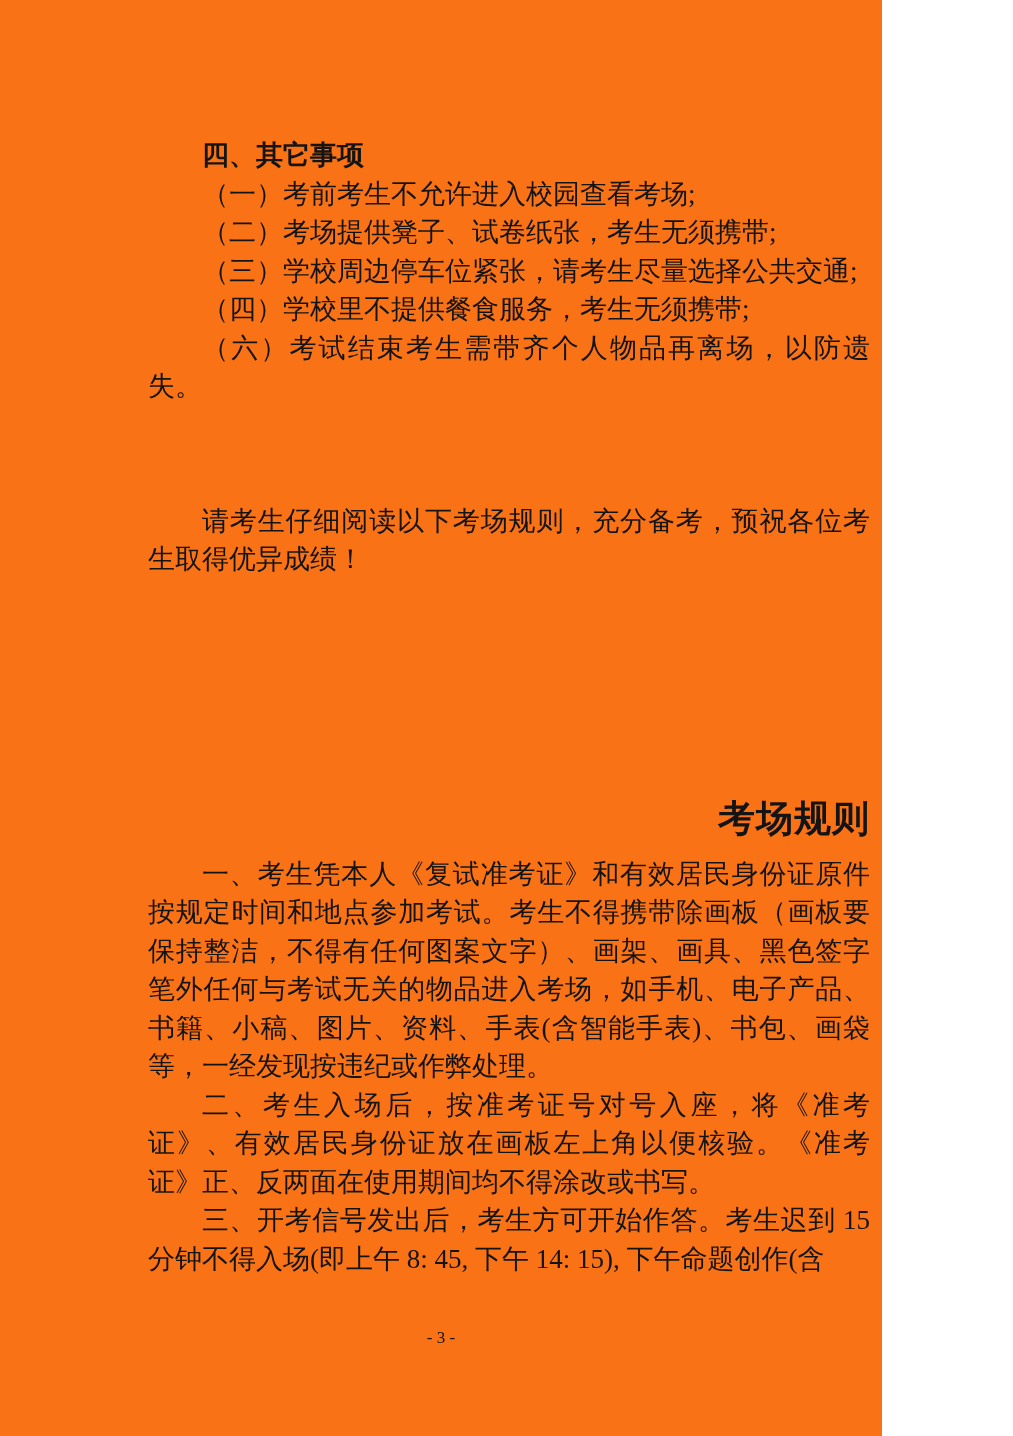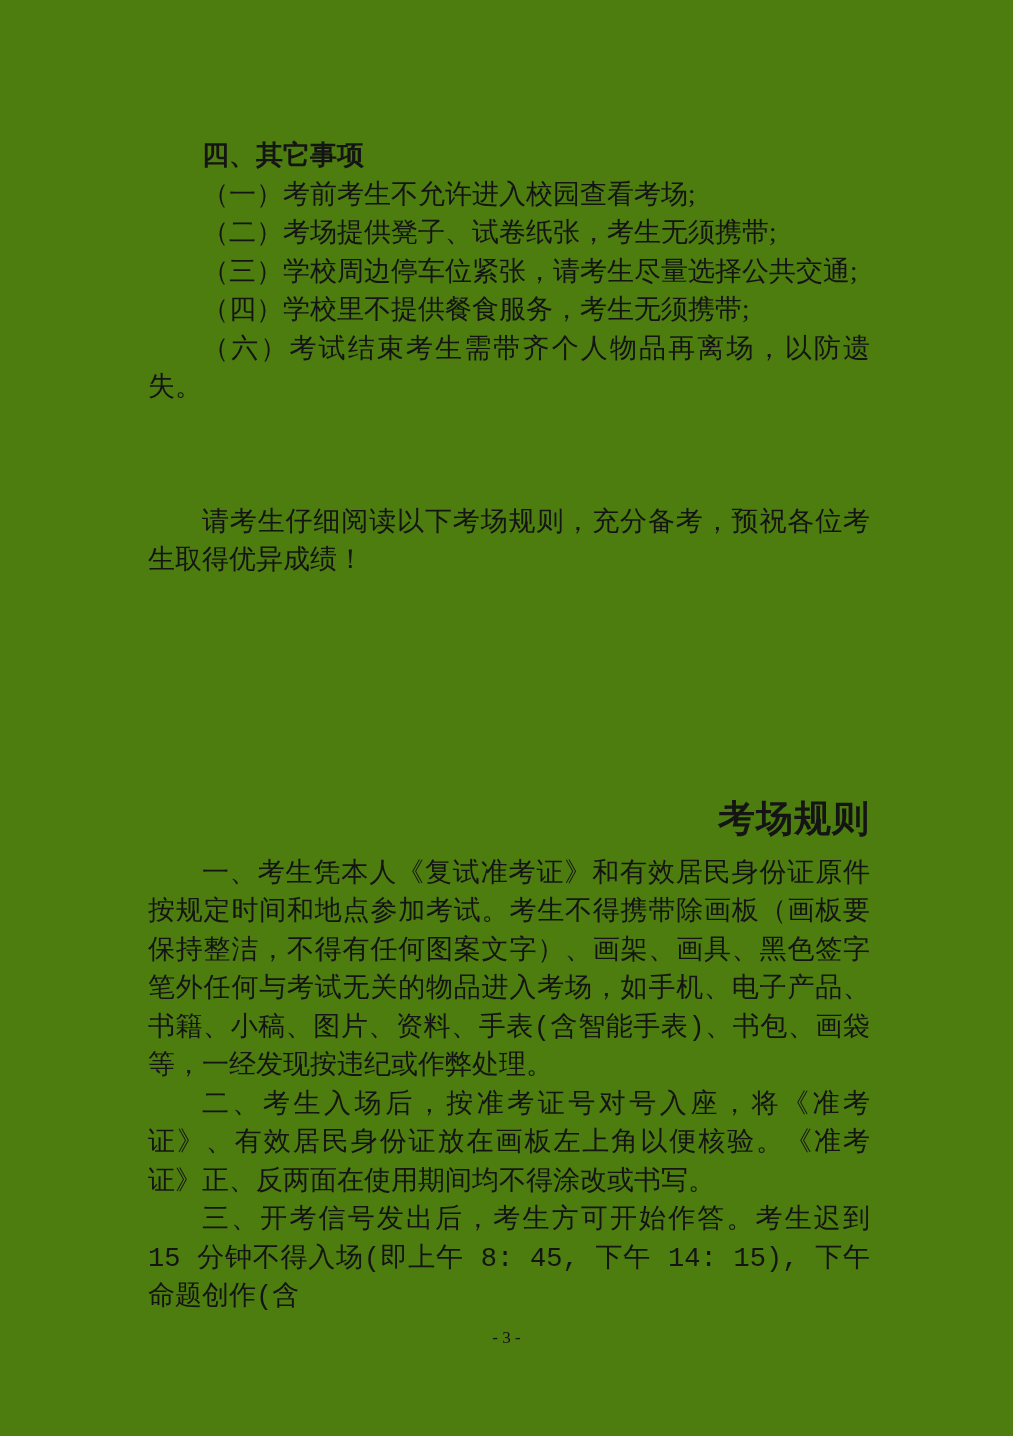--- a/index.html
+++ b/index.html
@@ -2,23 +2,23 @@
 <html><head>
 <meta charset="utf-8">
 <style>
   html, body {
     margin: 0;
     padding: 0;
     background: #ffffff;
   }
   .page {
     position: relative;
-    width: 1013px;
+    width: 882px;
     height: 1436px;
-    background: #4d7c0f;
+    background: #f97316;
     overflow: hidden;
     color: #141414;
   }
   .content {
     position: absolute;
     left: 148px;
     top: 0;
     width: 722px;
     font-family: "Liberation Serif", "DejaVu Serif", serif;
     font-size: 27px;
@@ -47,21 +47,20 @@
     font-size: 37px;
     line-height: 44px;
     font-weight: bold;
     text-align: right;
     text-indent: 0;
     letter-spacing: 1px;
   }
   p.rule {
     margin: 0;
     text-indent: 2em;
-    font-family: Liberation Mono, monospace;
   }
   p.rule-first {
     margin-top: 14px;
   }
   .footer {
     position: absolute;
     top: 1328px;
     left: 0;
     width: 100%;
     text-align: center;

